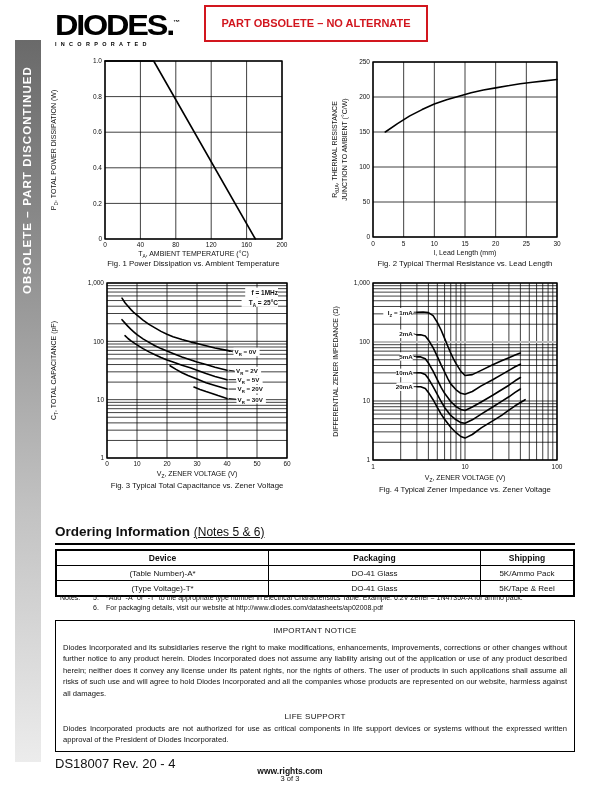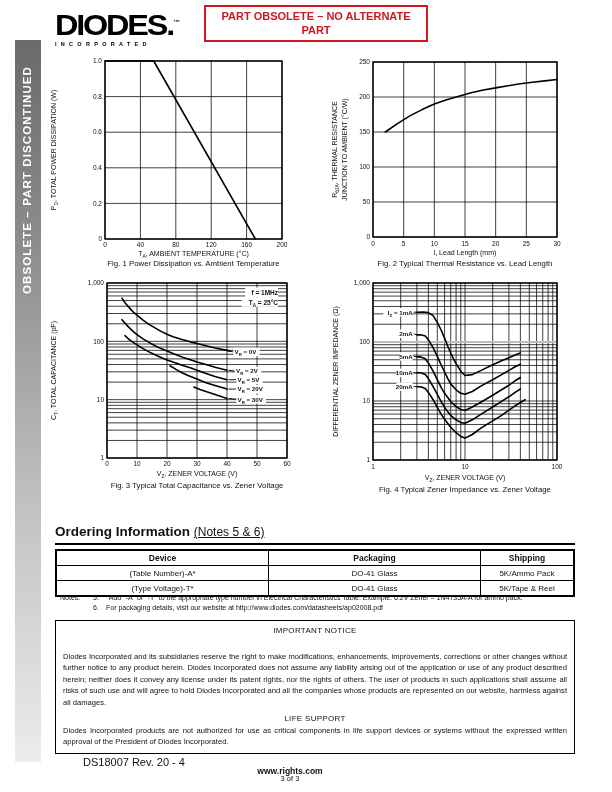--- a/index.html
+++ b/index.html
@@ -41,25 +41,25 @@
   .oi-table th{font-size:8.5px;}
   .oi-table{border:2px solid #000;}
   .notes{position:absolute;left:60px;top:593px;width:515px;font-size:7px;line-height:1.45;}
   .note-row{display:flex;}
   .note-label{width:33px;flex:none;}
   .note-num{width:13px;flex:none;}
 
   
   .notice{position:absolute;left:55px;top:620px;width:504px;border:1px solid #000;
           padding:4px 7px 5px 7px;font-size:7.6px;line-height:1.5;text-align:justify;}
-  .notice-title{text-align:center;font-size:8px;letter-spacing:.3px;margin-bottom:14px;}
-  .notice-life{text-align:center;font-size:8px;letter-spacing:.3px;margin-top:5px;}
-
-  
-  .footer-left{position:absolute;left:55px;top:756px;font-size:11px;margin-left:28px;}
+  .notice-title{text-align:center;font-size:8px;letter-spacing:.3px;margin-bottom:5px;}
+  .notice-life{text-align:center;font-size:8px;letter-spacing:.3px;margin-top:12px;}
+
+  
+  .footer-left{position:absolute;left:55px;top:756px;font-size:13px;}
   .footer-center{position:absolute;left:0;top:774px;width:580px;text-align:center;font-size:7.5px;}
   .footer-site{position:absolute;left:0;top:766px;width:580px;text-align:center;
                font-size:8.5px;font-weight:bold;}
   .footer-right{position:absolute;left:376px;top:751px;width:200px;text-align:right;font-size:7.5px;margin-top:41px;}
   .footer-copy{font-size:6.2px;color:#333;margin-top:2px;}
 </style>
 </head>
 <body>
 
 <div id="page">
@@ -67,21 +67,20 @@
   <div class="sidebar"></div>
   <div class="sidebar-text">OBSOLETE – PART DISCONTINUED</div>
 
   <div class="logo">
     <div class="logo-main"><span>DIODES</span><span>.</span><span class="logo-tm">™</span></div>
     <div class="logo-sub">INCORPORATED</div>
   </div>
 
   <div class="warnbox">
     <div>PART OBSOLETE – NO ALTERNATE</div>
-    <div>PART</div>
   </div>
 
   <svg class="fig fig1" viewBox="0 0 262 222" width="262" height="222">
       <line x1="63" y1="5" x2="63" y2="183" stroke="#000" stroke-width="0.75"></line>
       <line x1="98.4" y1="5" x2="98.4" y2="183" stroke="#000" stroke-width="0.75"></line>
       <line x1="133.8" y1="5" x2="133.8" y2="183" stroke="#000" stroke-width="0.75"></line>
       <line x1="169.2" y1="5" x2="169.2" y2="183" stroke="#000" stroke-width="0.75"></line>
       <line x1="204.6" y1="5" x2="204.6" y2="183" stroke="#000" stroke-width="0.75"></line>
       <line x1="240" y1="5" x2="240" y2="183" stroke="#000" stroke-width="0.75"></line>
       <line x1="63" y1="183" x2="240" y2="183" stroke="#000" stroke-width="0.75"></line>

